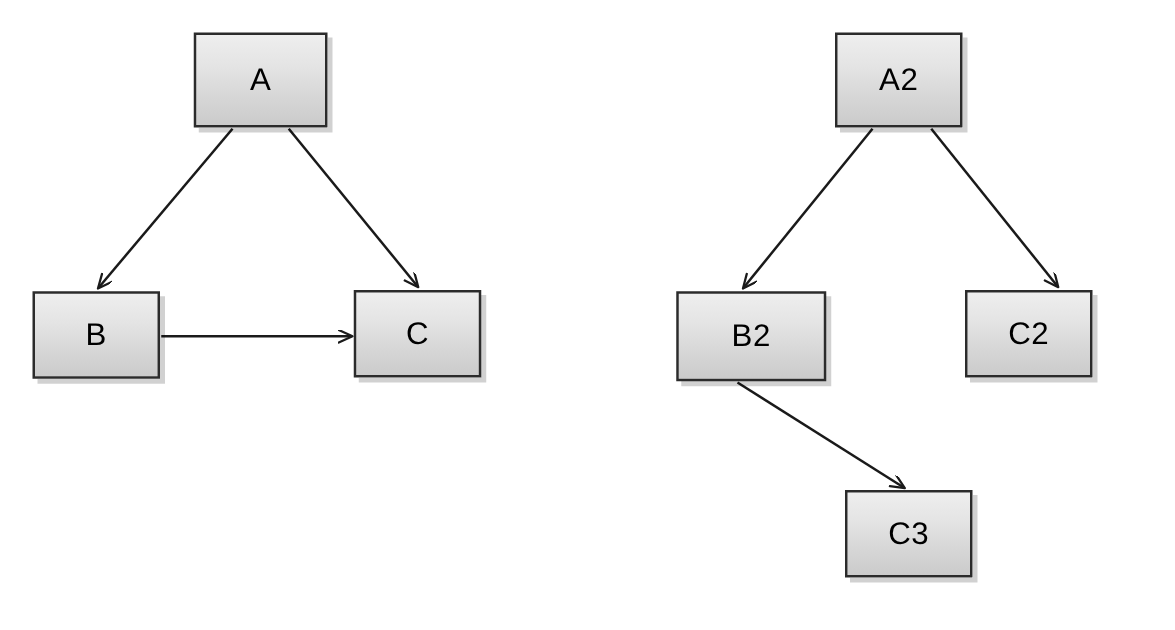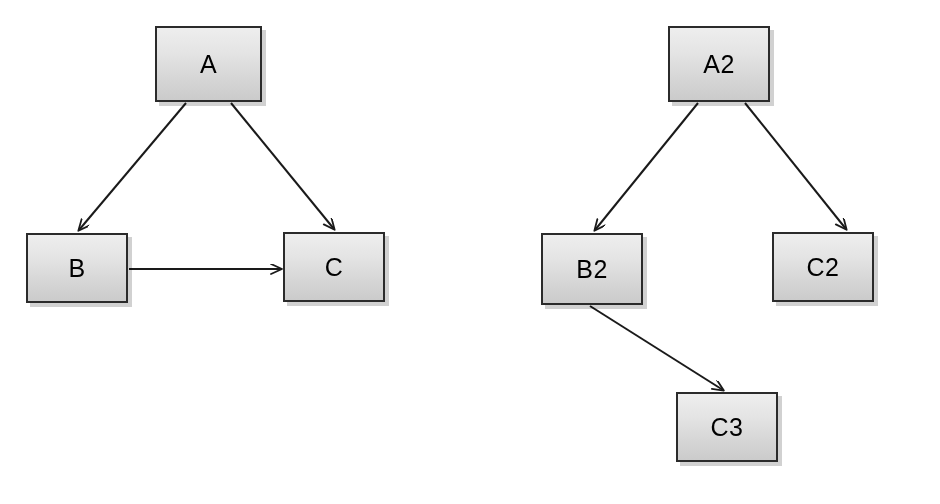--- a/index.html
+++ b/index.html
@@ -78,21 +78,21 @@
         <span class="node-label">B</span>
       </div>
       <div class="node" style="left: 283px; top: 232px; width: 102px; height: 70px;">
         <span class="node-label">C</span>
       </div>
     </div>
   <div id="nodes-right">
       <div class="node" style="left: 668px; top: 26px; width: 102px; height: 76px; align-items: center;">
         <span class="node-label">A2</span>
       </div>
-      <div class="node" style="left: 541px; top: 233px; width: 102px; height: 72px;">
+      <div class="node" style="left: 541px; top: 233px; width: 120px; height: 72px;">
         <span class="node-label">B2</span>
       </div>
       <div class="node" style="left: 772px; top: 232px; width: 102px; height: 70px;">
         <span class="node-label">C2</span>
       </div>
       <div class="node" style="left: 676px; top: 392px; width: 102px; height: 70px;">
         <span class="node-label">C3</span>
       </div>
     </div>
 

